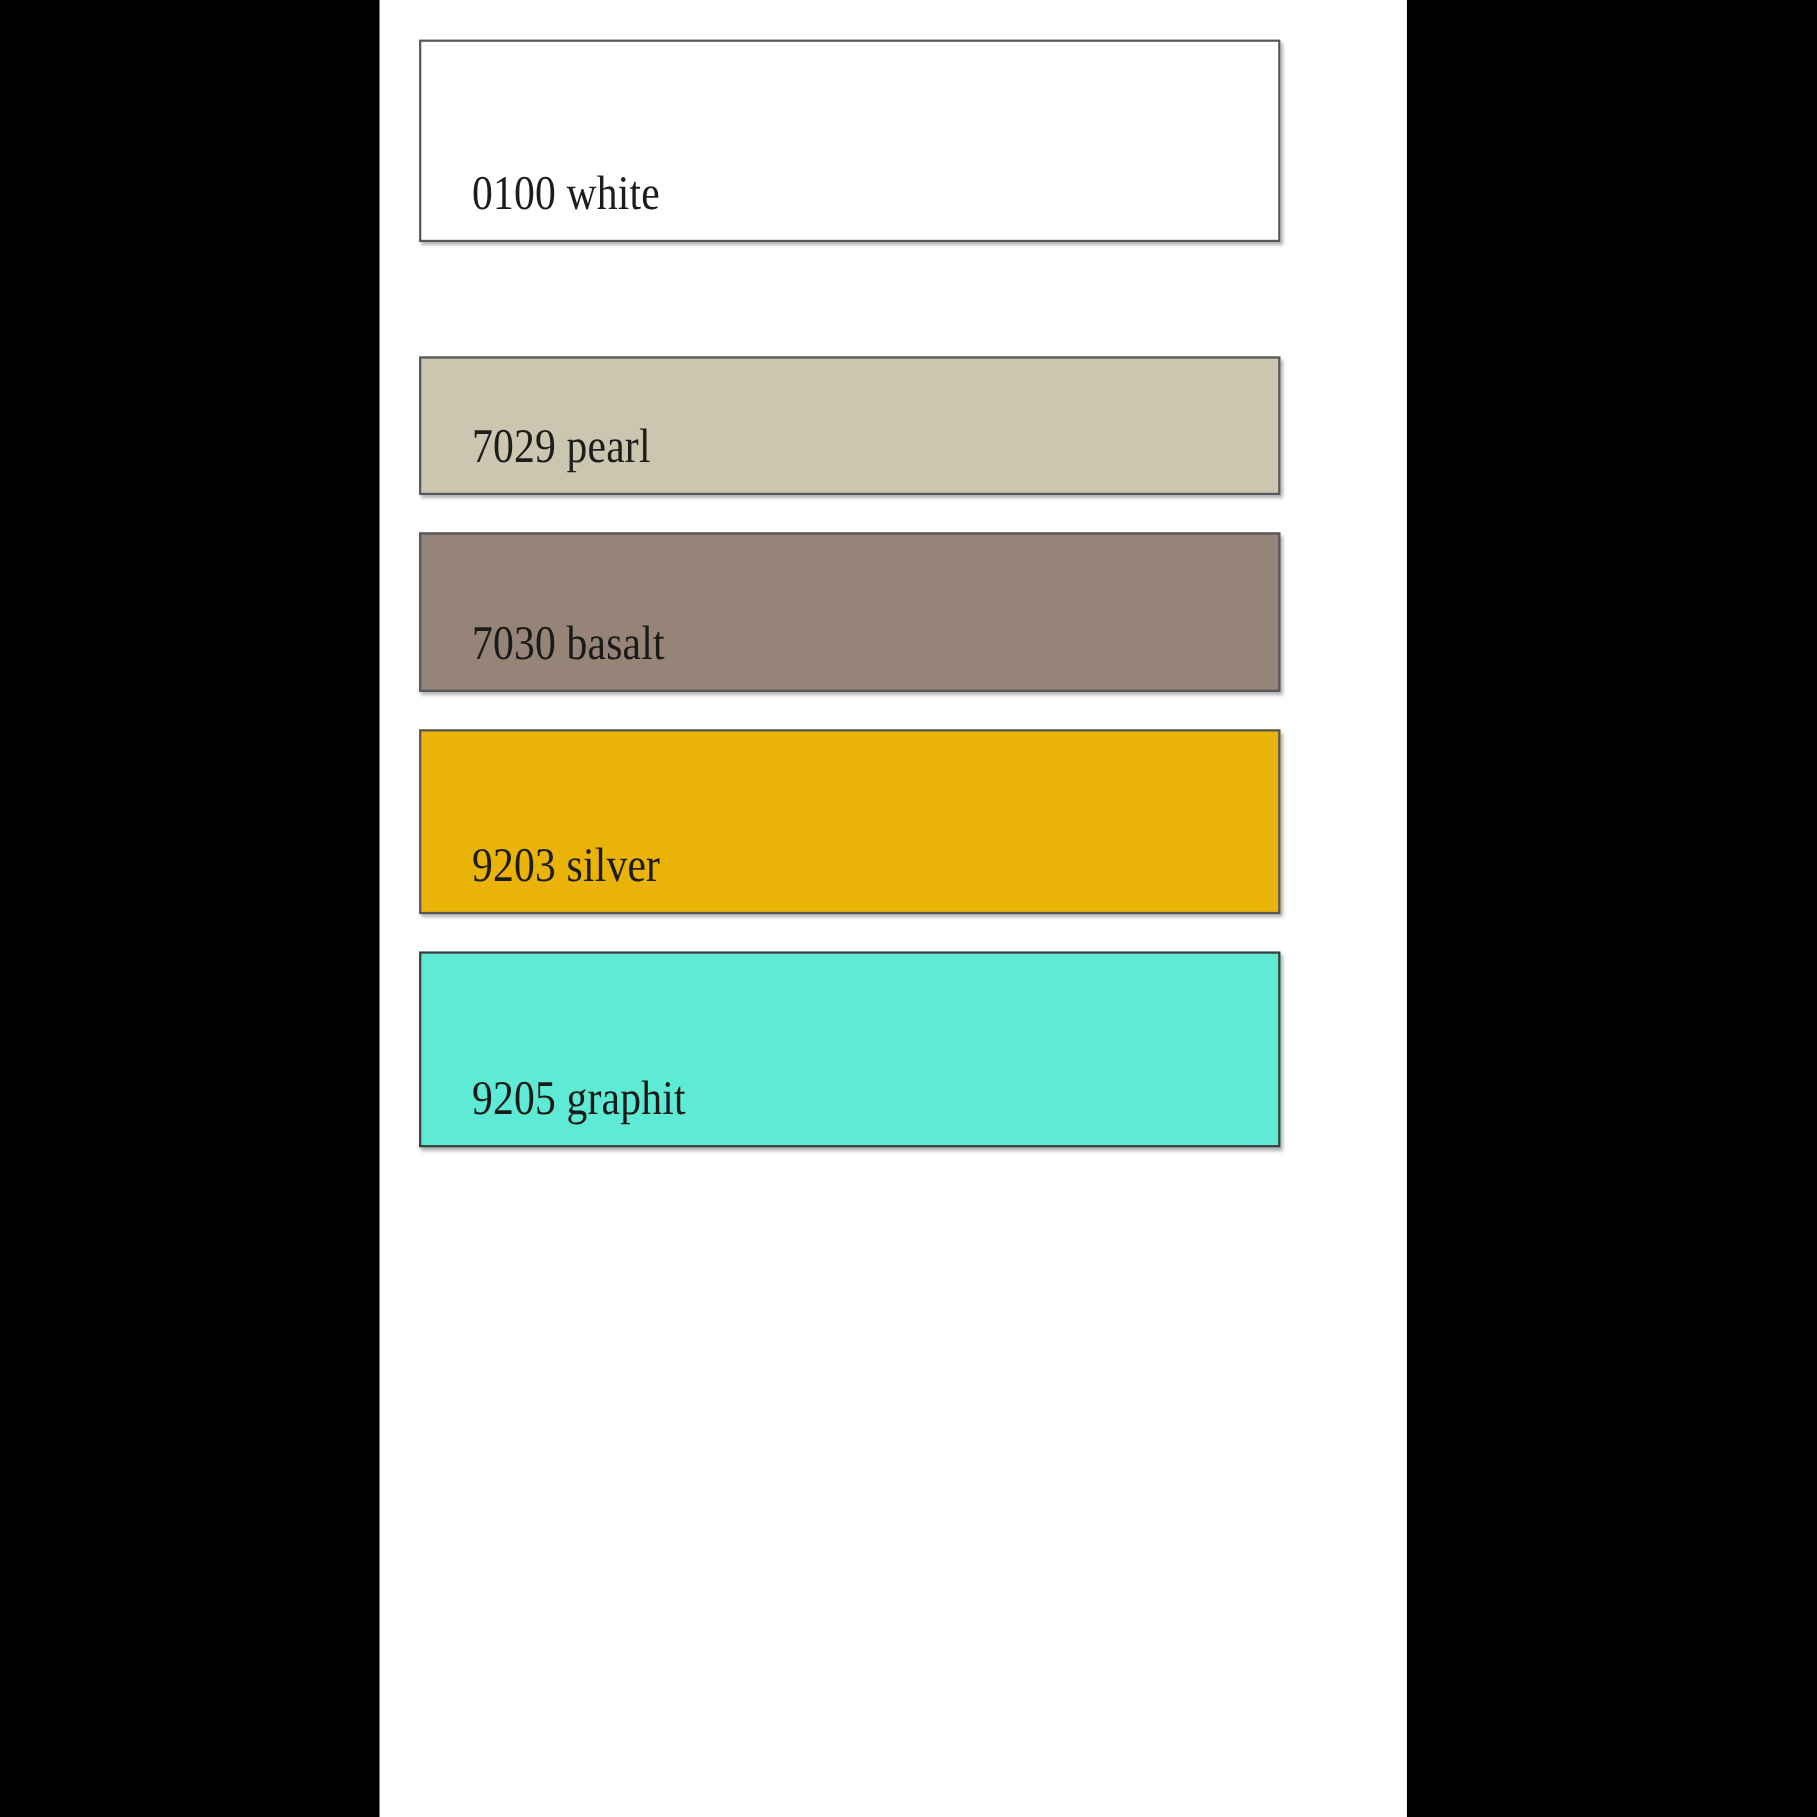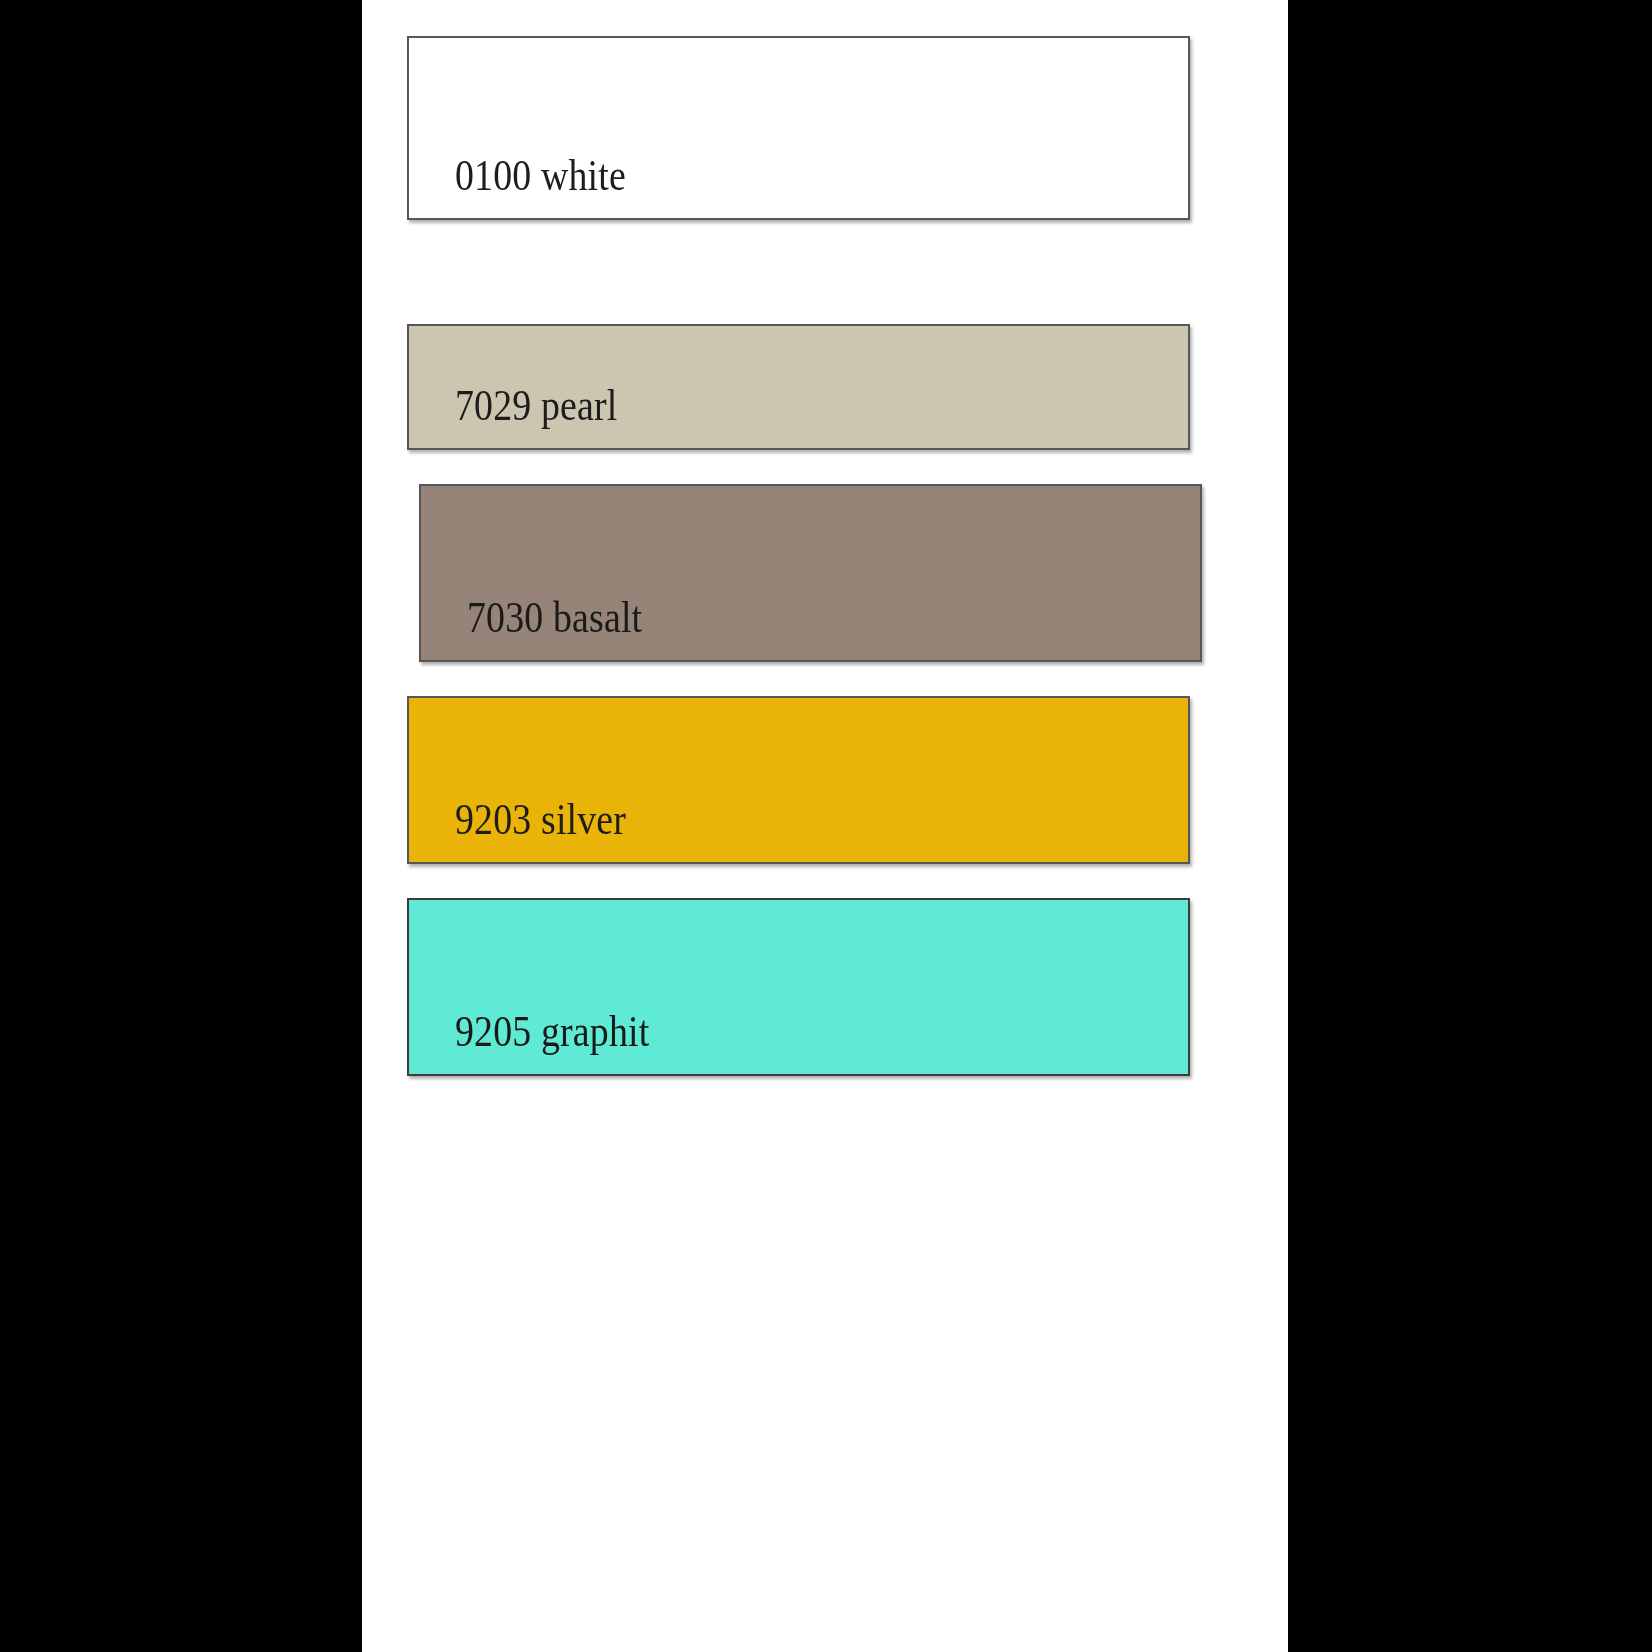--- a/index.html
+++ b/index.html
@@ -28,21 +28,21 @@
     background: #000000;
     z-index: 5;
   }
   .bar.left  { left: 0;    width: 345px; }
   .bar.right { left: 1288px; width: 364px; }
 
   
   #page {
     position: absolute;
     top: 0;
-    left: 362px;
+    left: 336px;
     width: 943px;
     height: 1652px;
     background: #ffffff;
     z-index: 1;
     padding-left: 14px;
   }
 
   
   #swatch-list {
     position: absolute;
@@ -95,21 +95,21 @@
 
       <div class="gap-sm"></div>
 
       <div class="gap-sm"></div>
 
       <div class="swatch" style="background: rgb(204, 198, 176); border-color: rgb(85, 86, 90); height: 126px;">
         <span class="swatch-label" style="color: rgb(29, 29, 27);">7029 pearl</span>
       </div>
       <div class="gap-sm"></div>
 
-      <div class="swatch is-dark" style="background: rgb(149, 132, 119); border-color: rgb(85, 86, 90); height: 178px; margin-left: 12px;">
+      <div class="swatch is-dark" style="background: rgb(149, 132, 119); border-color: rgb(85, 86, 90); height: 145px;">
         <span class="swatch-label" style="color: rgb(26, 26, 24);">7030 basalt</span>
       </div>
       <div class="gap-sm"></div>
 
       <div class="swatch" style="background: #eab308; border-color: rgb(85, 86, 90); height: 168px; text-decoration: underline;">
         <span class="swatch-label" style="color: rgb(29, 29, 27);">9203 silver</span>
       </div>
       <div class="gap-sm"></div>
 
       <div class="swatch is-dark" style="background: #5eead4; border-color: rgb(60, 61, 57); height: 178px;">

